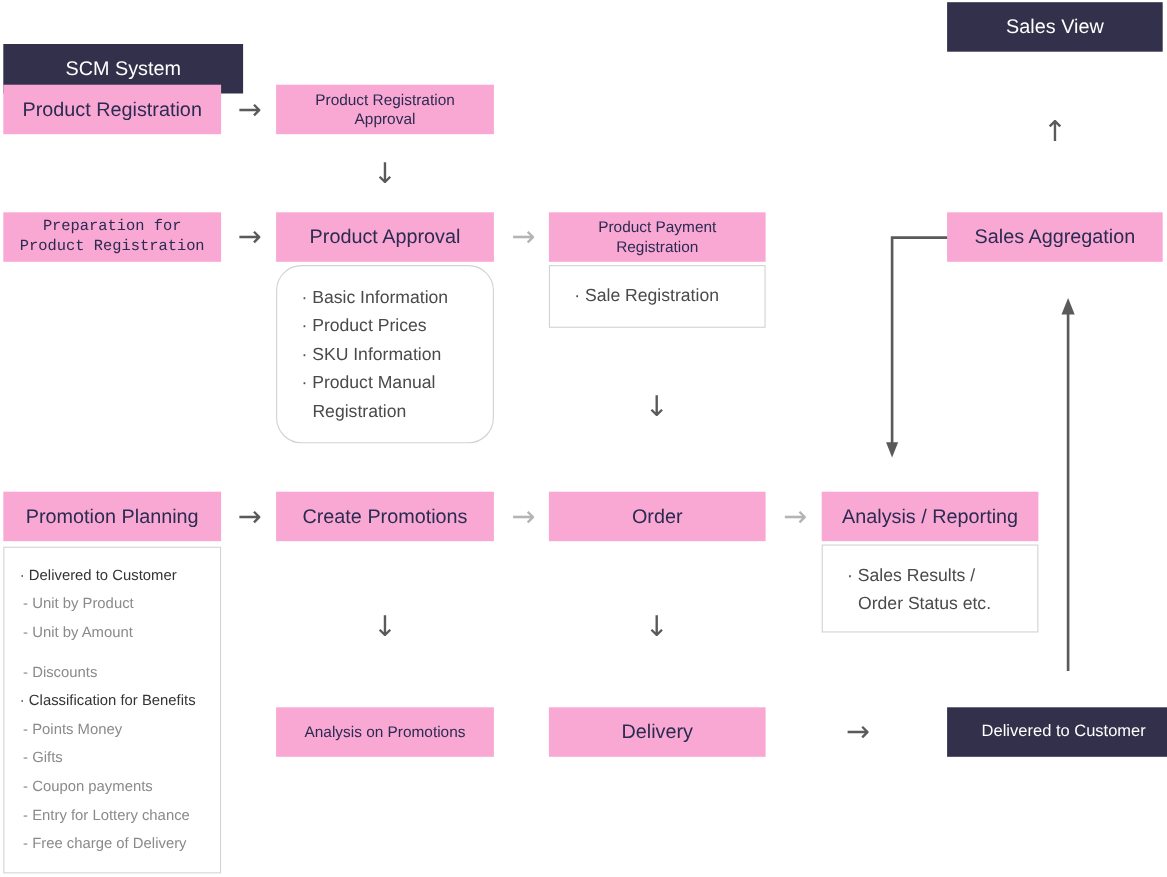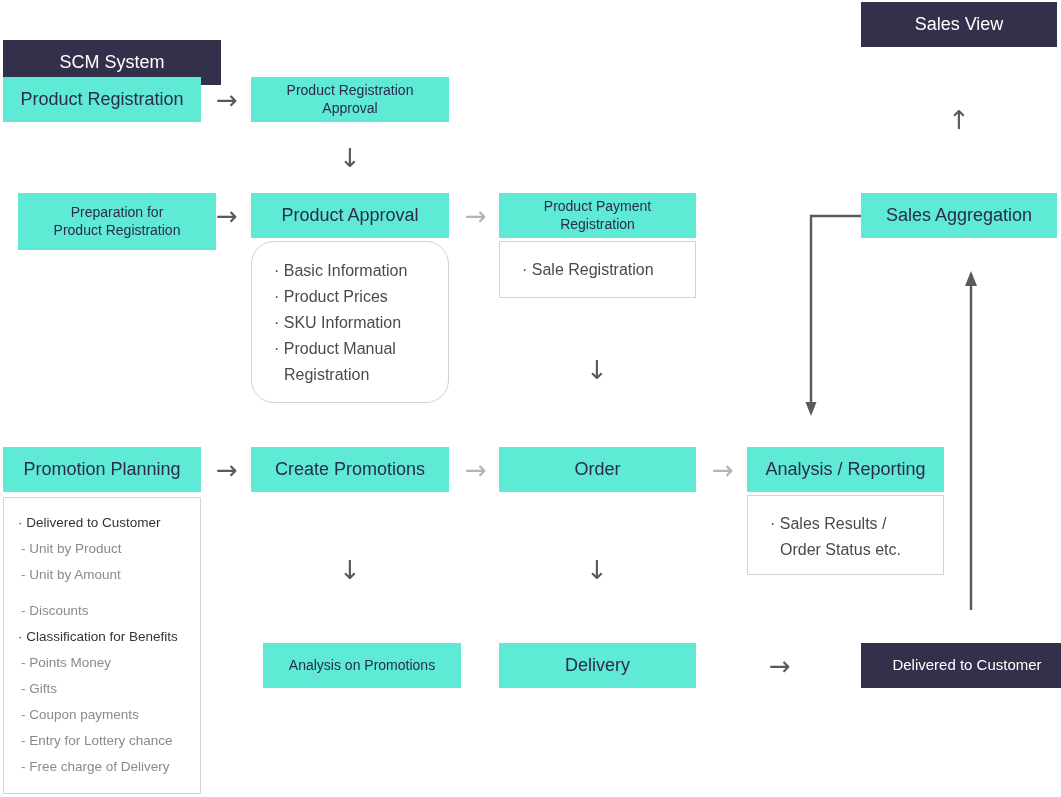--- a/index.html
+++ b/index.html
@@ -26,21 +26,21 @@
     justify-content: center;
     text-align: center;
     line-height: 1.25;
   }
   .hdr {
     background: #32304a;
     color: #ffffff;
     font-size: 18px;
   }
   .gray {
-    background: #5eead4;
+    background: #f9a8d4;
     color: #2b2b52;
   }
   .white-panel {
     background: #ffffff;
     border: 1px solid #d2d2d2;
     color: #4a4a4a;
     display: block;
     box-sizing: border-box;
   }
   .fs18 { font-size: 18px; }
@@ -113,21 +113,21 @@
   </div>
 
   <div class="arrow arrow-dark" style="left:330px; top:138px; width:40px; height:40px;">
     <span>↓</span>
   </div>
 
   <div class="arrow arrow-dark" style="left:939px; top:100px; width:40px; height:40px;">
     <span>↑</span>
   </div>
 
-  <div class="box gray fs14" style="left:18px; top:193px; width:198px; height:57px; white-space:pre-line;">
+  <div class="box gray fs14" style="left:3px; top:193px; width:198px; height:45px; white-space:pre-line;font-family:Liberation Mono, monospace;">
     <span>Preparation for
 Product Registration</span>
   </div>
 
   <div class="arrow arrow-dark" style="left:206px; top:196px; width:42px; height:40px;">
     <span>→</span>
   </div>
 
   <div class="box gray fs18" style="left:251px; top:193px; width:198px; height:45px;">
     <span>Product Approval</span>
@@ -219,21 +219,21 @@
   </div>
 
   <div class="arrow arrow-dark" style="left:330px; top:550px; width:40px; height:40px;">
     <span>↓</span>
   </div>
 
   <div class="arrow arrow-dark" style="left:577px; top:550px; width:40px; height:40px;">
     <span>↓</span>
   </div>
 
-  <div class="box gray fs14" style="left:251px; top:643px; width:198px; height:45px;margin-left:12px;">
+  <div class="box gray fs14" style="left:251px; top:643px; width:198px; height:45px;">
     <span>Analysis on  Promotions</span>
   </div>
 
   <div class="box gray fs18" style="left:499px; top:643px; width:197px; height:45px;">
     <span>Delivery</span>
   </div>
 
   <div class="arrow arrow-dark" style="left:759px; top:646px; width:42px; height:40px;">
     <span>→</span>
   </div>

